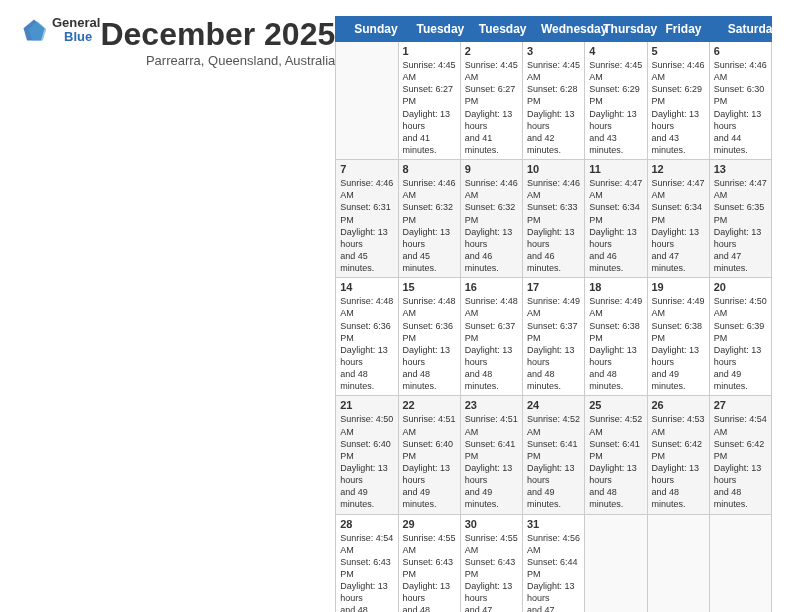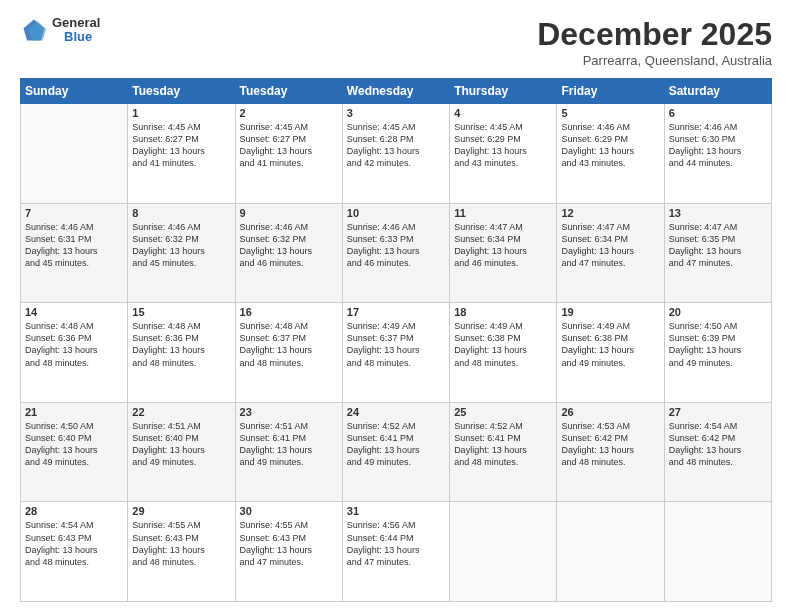--- a/index.html
+++ b/index.html
@@ -8,21 +8,21 @@
       background: #fff;
       width: 792px;
       height: 612px;
       overflow: hidden;
     }
     .page {
       width: 792px;
       height: 612px;
       padding: 16px 20px 10px 20px;
       display: flex;
-      flex-direction: column;
+      flex-direction: row;
     }
     .header {
       display: flex;
       justify-content: space-between;
       align-items: flex-start;
       margin-bottom: 10px;
     }
     .logo {
       display: flex;
       align-items: center;
@@ -58,21 +58,21 @@
       border: 1px solid #ccc;
       border-collapse: collapse;
       width: 100%;
       table-layout: fixed;
     }
     .calendar th {
       background: #2a6db5;
       color: #fff;
       font-size: 12px;
       font-weight: bold;
-      padding: 5px 4px;
+      padding: 5px 18px;
       text-align: left;
       border: 1px solid #2a6db5;
     }
     .calendar td {
       border: 1px solid #ccc;
       vertical-align: top;
       padding: 3px 4px;
       font-size: 9.5px;
       color: #333;
       height: 80px;

